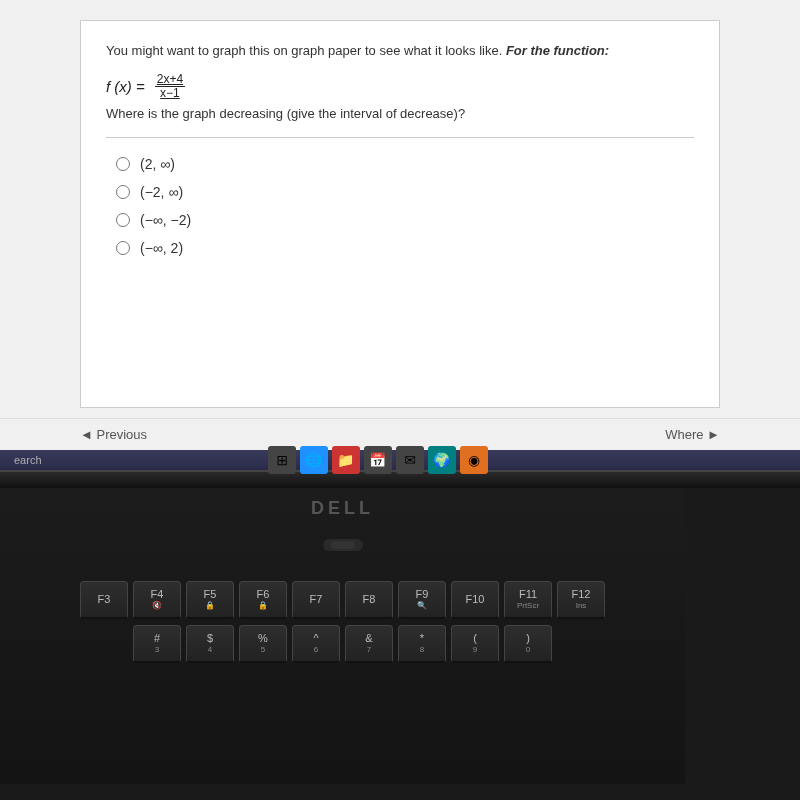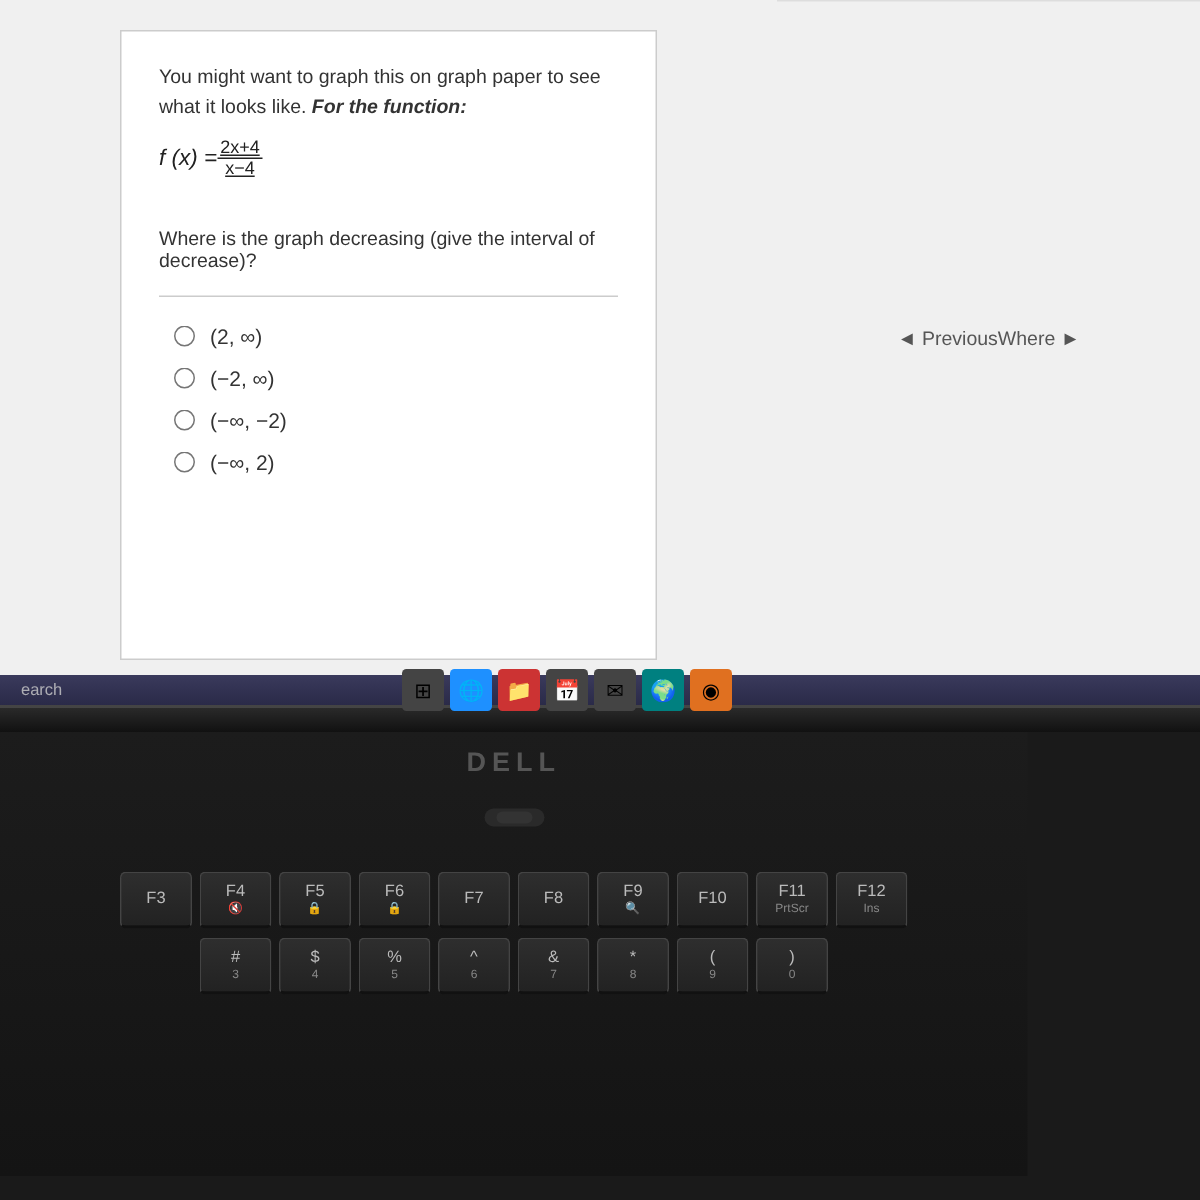--- a/index.html
+++ b/index.html
@@ -19,21 +19,21 @@
       position: relative;
       display: flex;
       align-items: stretch;
       justify-content: center;
     }
 
     .browser-content {
       width: 100%;
       background: #e8e8e8;
       display: flex;
-      flex-direction: row;
+      flex-direction: column;
     }
 
     
     .quiz-area {
       flex: 1;
       background: #f0f0f0;
       padding: 20px 80px 10px 80px;
       display: flex;
       flex-direction: column;
     }
@@ -53,24 +53,24 @@
     }
 
     .hint-text em {
       font-style: italic;
       font-weight: bold;
     }
 
     .function-display {
       font-size: 15px;
       color: #222;
-      margin-bottom: 32px;
-      display: flex;
-      align-items: center;
-      gap: 0;
+      margin-bottom: 6px;
+      display: flex;
+      align-items: center;
+      gap: 10px;
     }
 
     .func-lhs {
       font-style: italic;
     }
 
     .fraction {
       display: inline-flex;
       flex-direction: column;
       align-items: center;
@@ -276,21 +276,21 @@
     <div class="quiz-area">
       <div class="quiz-box">
         <p class="hint-text">
           You might want to graph this on graph paper to see what it looks like. <em>For the function:</em>
         </p>
 
         <div class="function-display">
           <span class="func-lhs">f (x) =</span>
           <span class="fraction">
             <span class="num">2x+4</span>
-            <span class="den">x−4</span>
+            <span class="den">x−1</span>
           </span>
         </div>
 
         <p class="question-text">Where is the graph decreasing (give the interval of decrease)?</p>
 
         <hr class="divider">
 
         <div class="answer-options">
           <label class="answer-option">
             <input type="radio" name="answer" style="">

